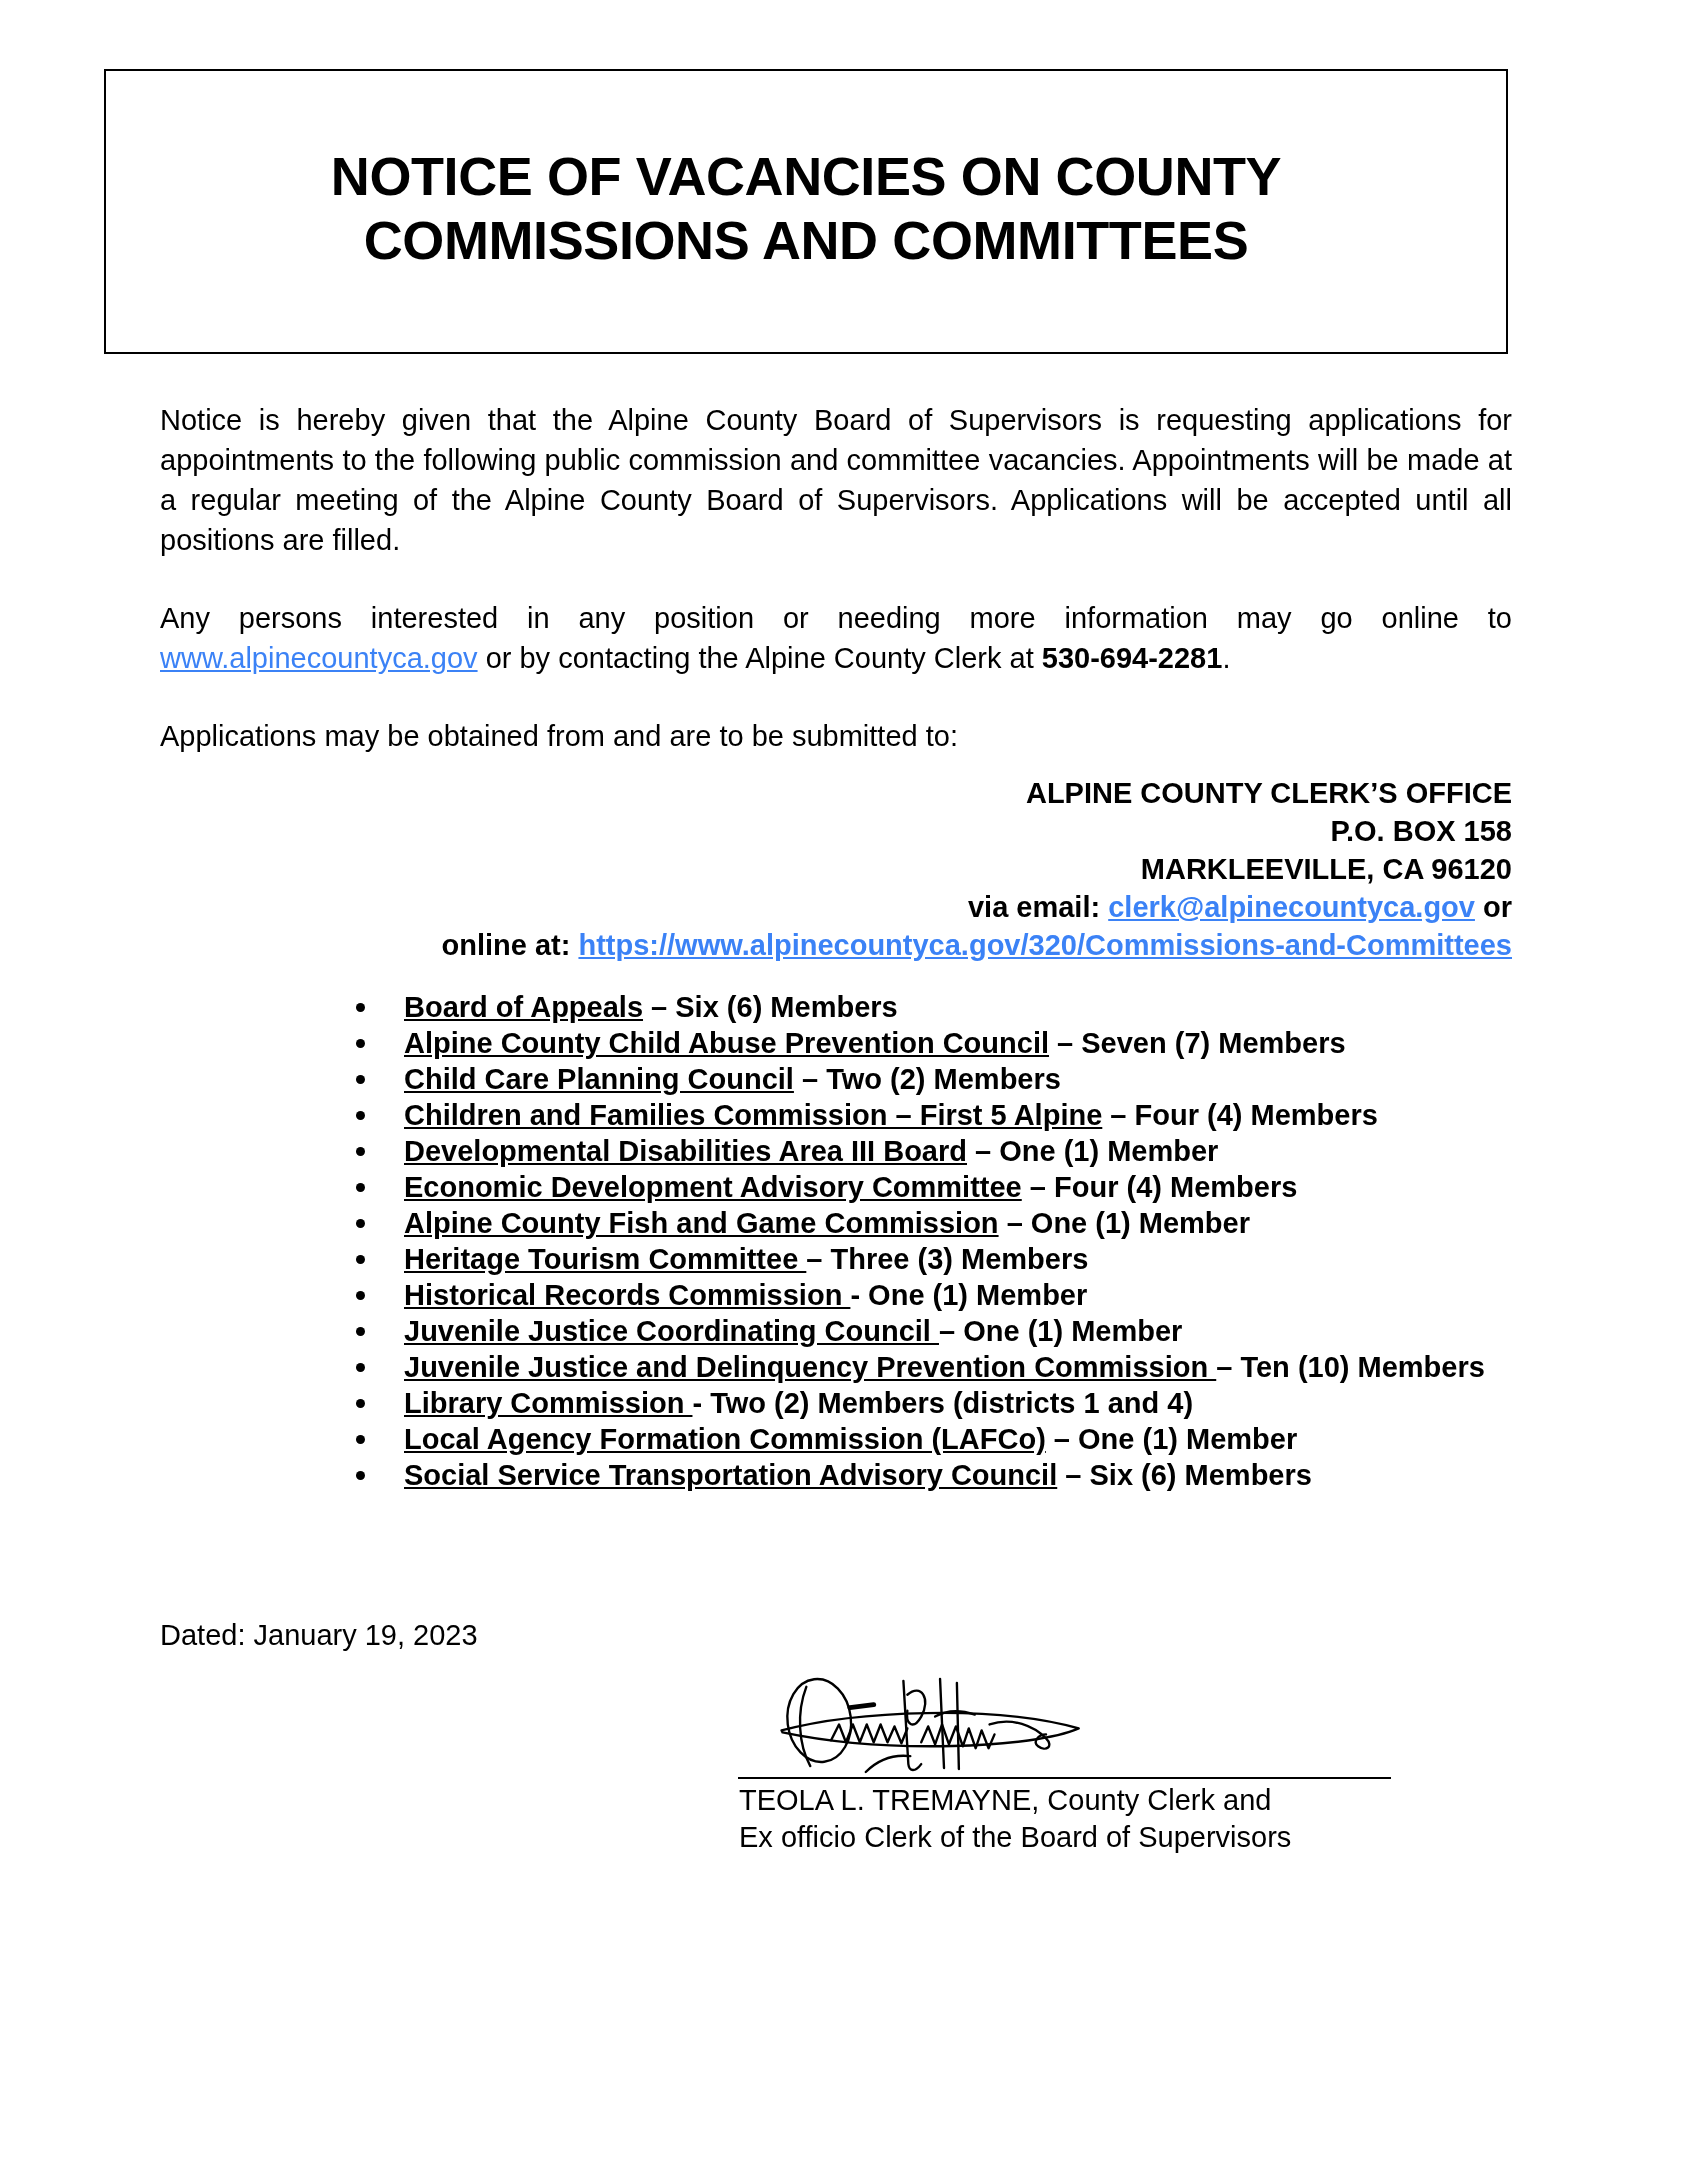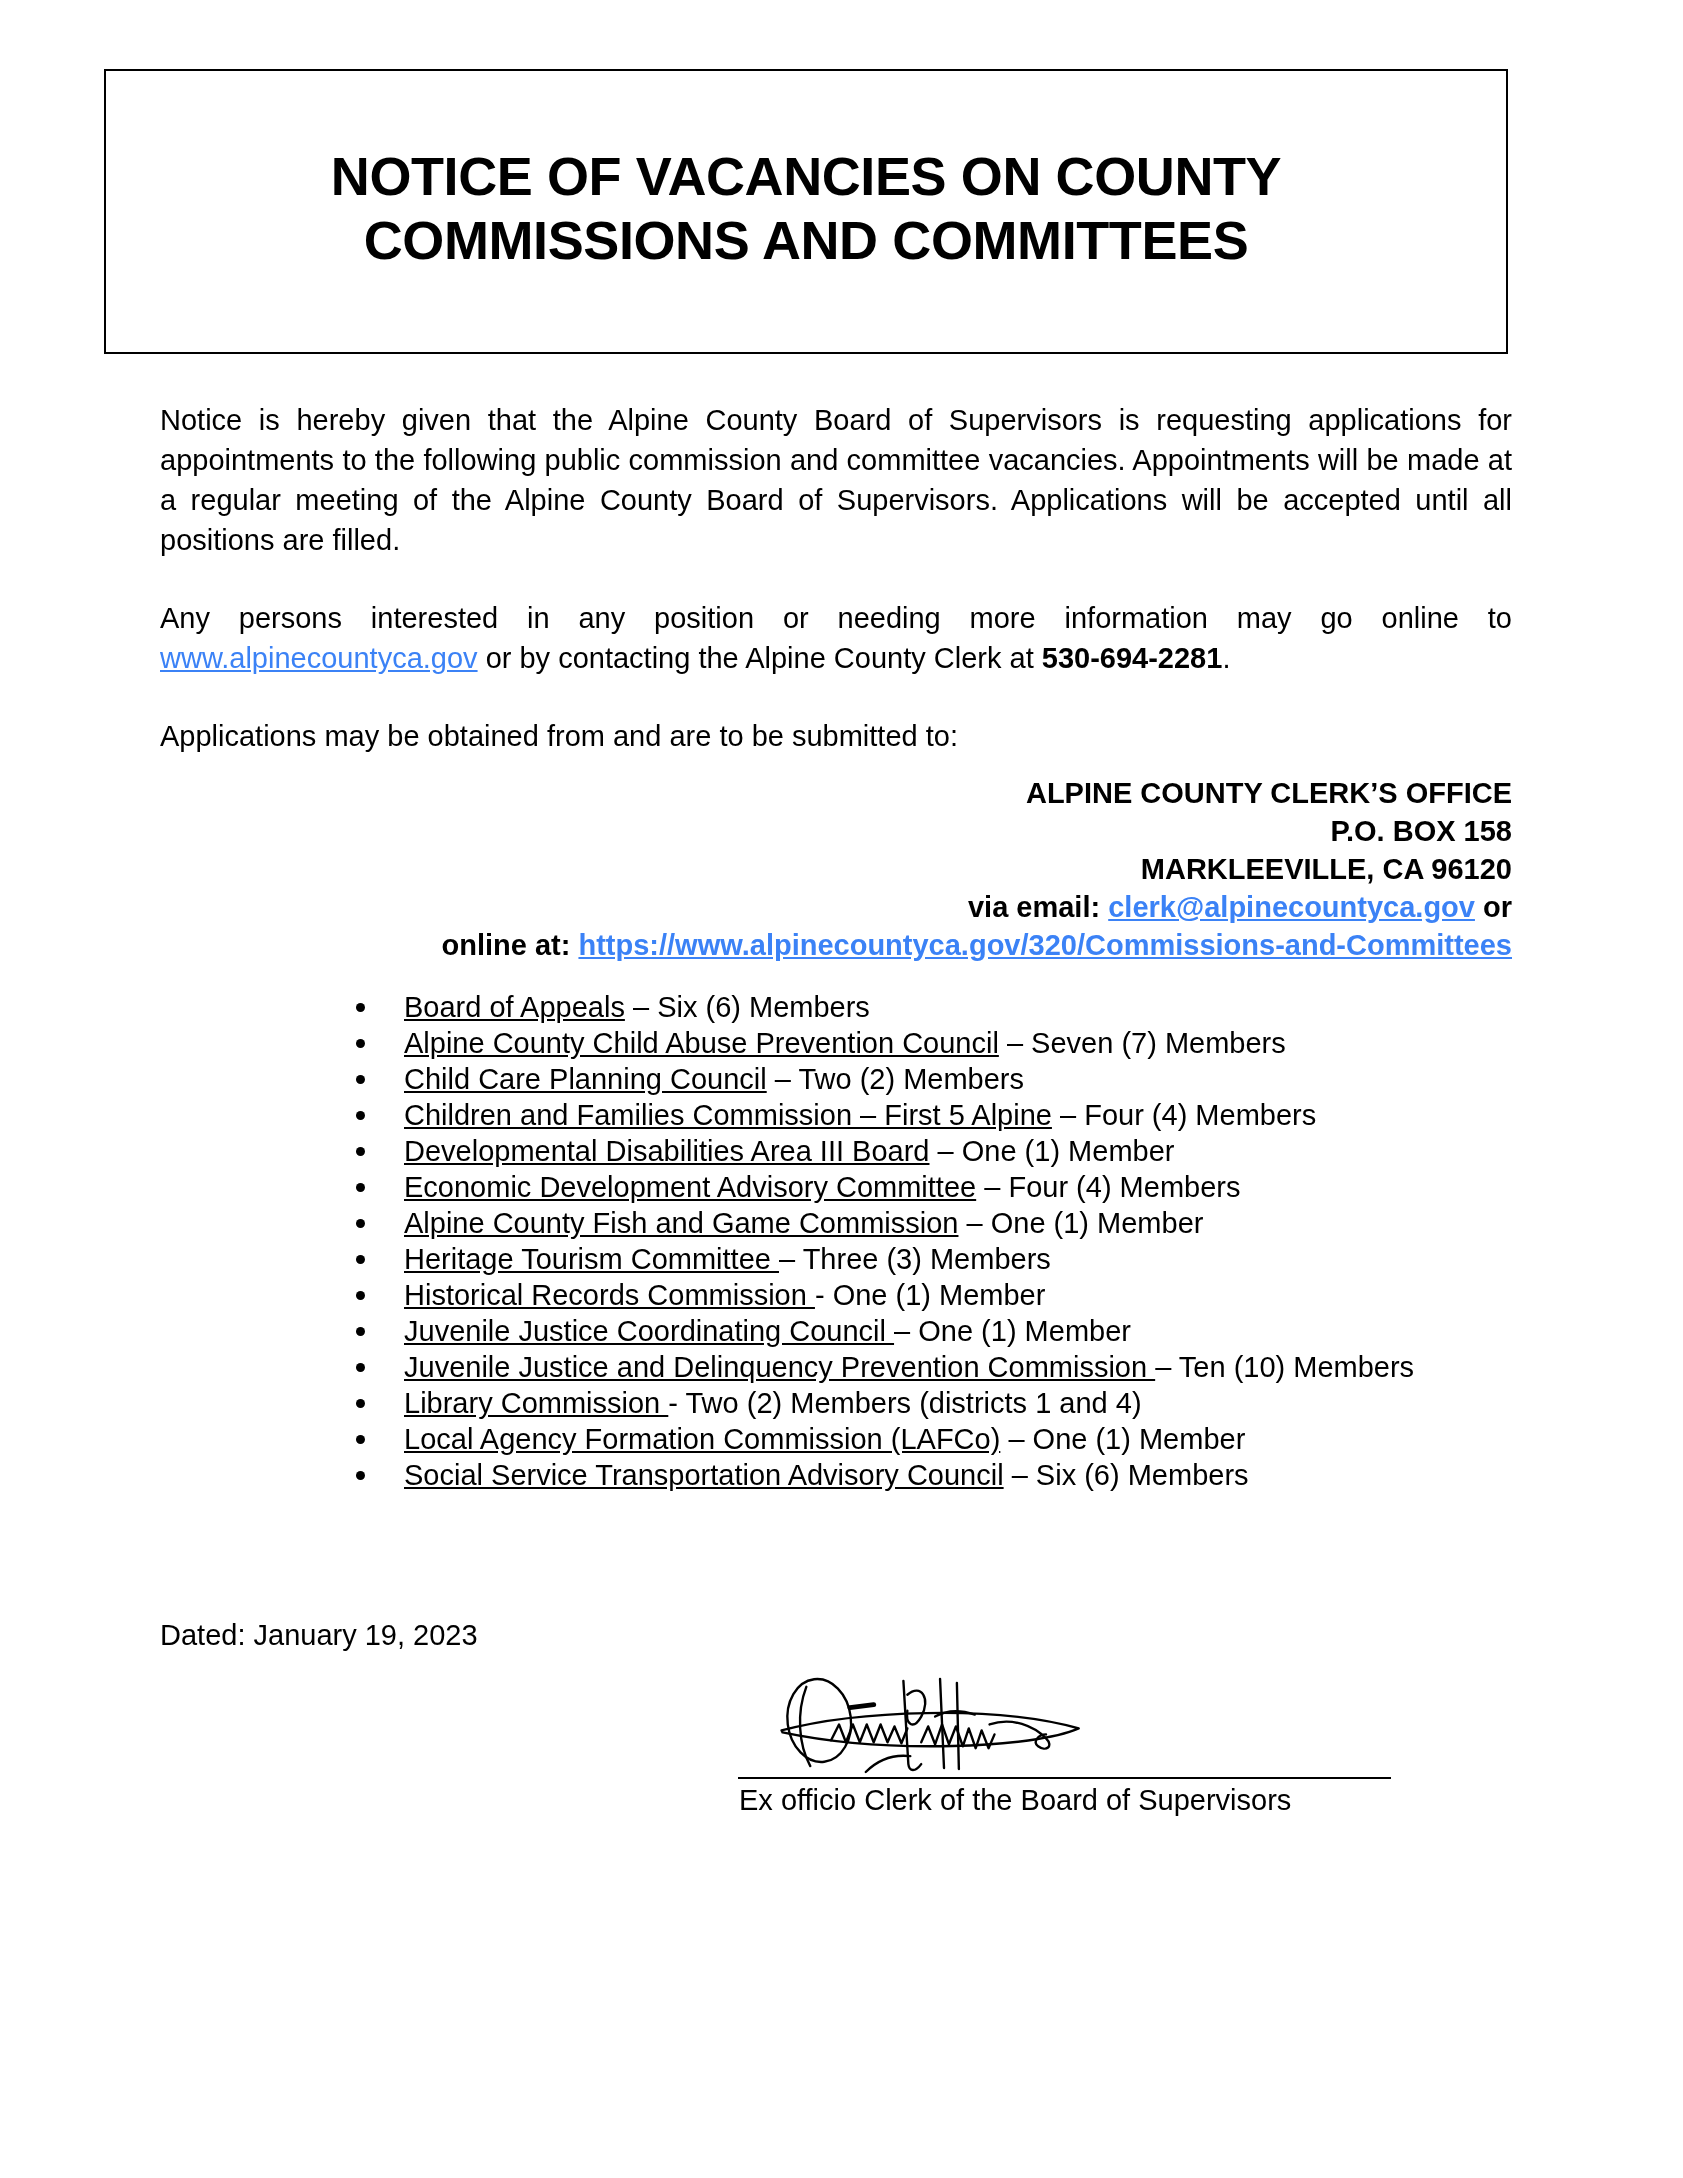--- a/index.html
+++ b/index.html
@@ -87,20 +87,21 @@
   .vacancy-list {
     position: absolute;
     left: 337px;
     top: 990px;
     width: 1178px;
     list-style: none;
     margin: 0;
     padding: 0;
     font-size: 29px;
     line-height: 35px;
+    font-weight: bold;
   }
   .vacancy-list li {
     position: relative;
     padding-left: 67px;
     margin: 0 0 1px 0;
     white-space: nowrap;
   }
   .vacancy-list li .bullet {
     position: absolute;
     left: 19px;
@@ -229,18 +230,19 @@
 
         <path d="M255 60 C278 52 300 62 312 74 C320 82 312 88 304 82 C298 78 304 70 312 70"></path>
 
         <path d="M130 108 C142 96 158 90 175 92"></path>
       </g>
     </svg>
 
     <div class="sig-rule"></div>
 
     <div class="sig-names">
+      <div>TEOLA L. TREMAYNE, County Clerk and</div>
       <div>Ex officio Clerk of the Board of Supervisors</div>
     </div>
   </div>
 
 </div>
 
 
 </body></html>

